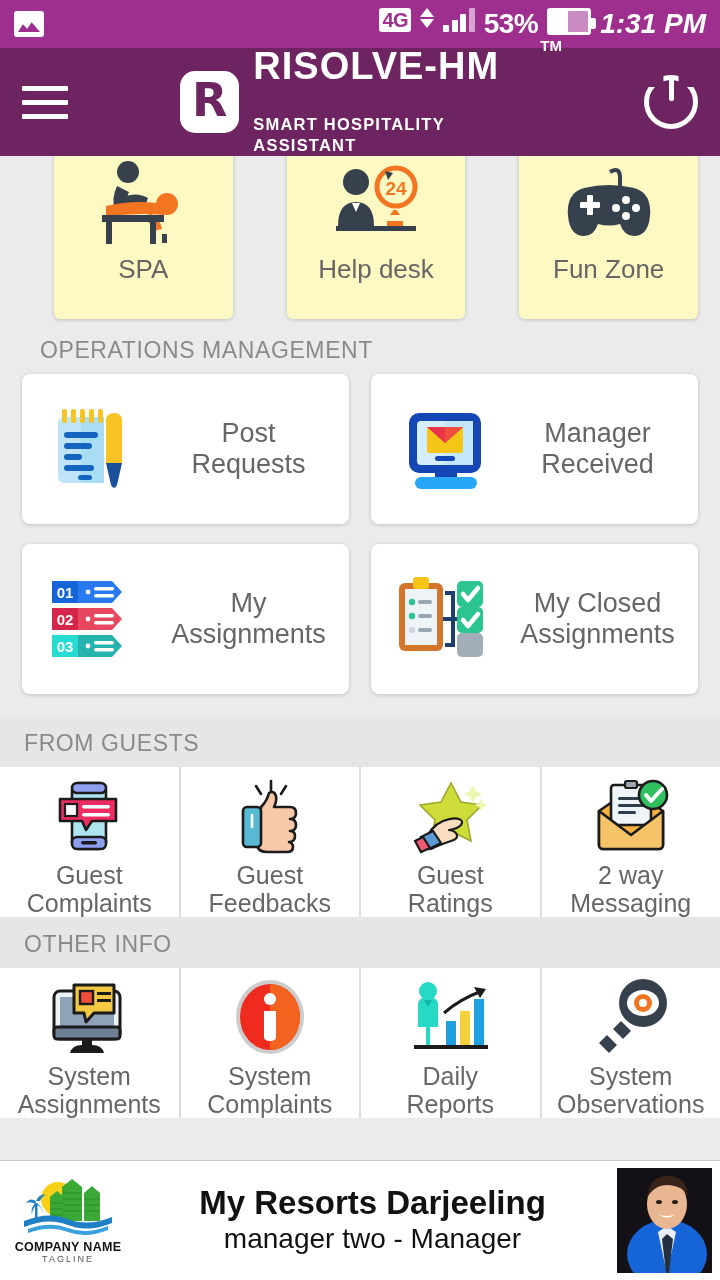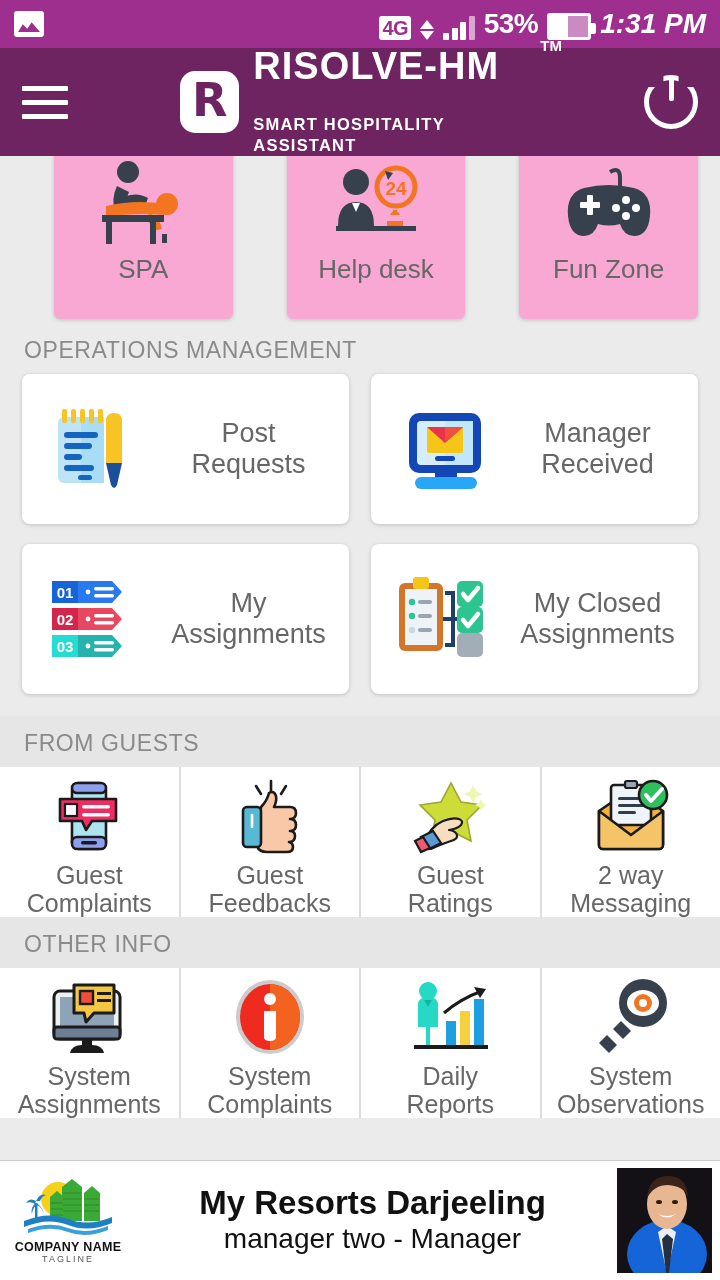--- a/index.html
+++ b/index.html
@@ -11,21 +11,21 @@
   }
   .phone { width: 720px; height: 1280px; position: relative; display: flex; flex-direction: column; background:#ebebeb; }
 
   
   .statusbar {
     height: 48px; background: #a0338f; background: #9e2f8e;
     display: flex; align-items: center; padding: 0 14px;
     color: #fff; flex: 0 0 48px;
   }
   .sb-left { display:flex; align-items:center; gap:8px; }
-  .sb-right { margin-left:auto; display:flex; align-items:flex-end; gap:9px; }
+  .sb-right { margin-left:auto; display:flex; align-items:flex-start; gap:9px; }
   .photo-icon {
     width: 30px; height: 26px; background: #fff; border-radius: 3px;
     position: relative; overflow: hidden;
   }
   .photo-icon::after{
     content:""; position:absolute; left:4px; right:4px; bottom:5px; height:12px;
     background:#9e2f8e;
     clip-path: polygon(0% 100%, 22% 35%, 42% 72%, 62% 18%, 100% 100%);
   }
   .badge4g {
@@ -71,27 +71,27 @@
     content:""; position:absolute; inset:0; border:5px solid #fff; border-radius:50%;
     clip-path: polygon(0 22%, 36% 22%, 36% 0, 64% 0, 64% 22%, 100% 22%, 100% 100%, 0 100%);
   }
   .power::after{ content:""; position:absolute; left:50%; top:2px; margin-left:-2.5px; width:5px; height:24px; background:#fff; border-radius:2px; }
 
   
   .content { flex:1 1 auto; overflow:hidden; background:#ebebeb; }
 
   .section-title {
     font-size:23px; color:#8a8a8a; letter-spacing:0.6px;
-    padding: 18px 0 10px 24px;
+    padding: 18px 0 10px 40px;
   }
 
   
   .grid3 { display:flex; gap:22px; padding: 8px 22px 0 22px; }
   .card3 {
-    flex:1 1 0; background:#f9a8d4; border-radius:6px; height:175px;
+    flex:1 1 0; background:#fef9c3; border-radius:6px; height:175px;
     box-shadow:0 1px 4px rgba(0,0,0,0.18);
     display:flex; flex-direction:column; align-items:center; justify-content:flex-start;
     padding-top:12px; margin-top:-20px;margin-left:32px;
   }
   .card3 .ico { height:96px; display:flex; align-items:center; justify-content:center; }
   .card3 .lbl { font-size:26px; color:#666; margin-top:2px; }
 
   .grid2 { display:flex; gap:22px; padding: 0 22px 0 22px; }
   .card2 {
     flex:1 1 0; background:#fff; border-radius:8px; height:150px;

